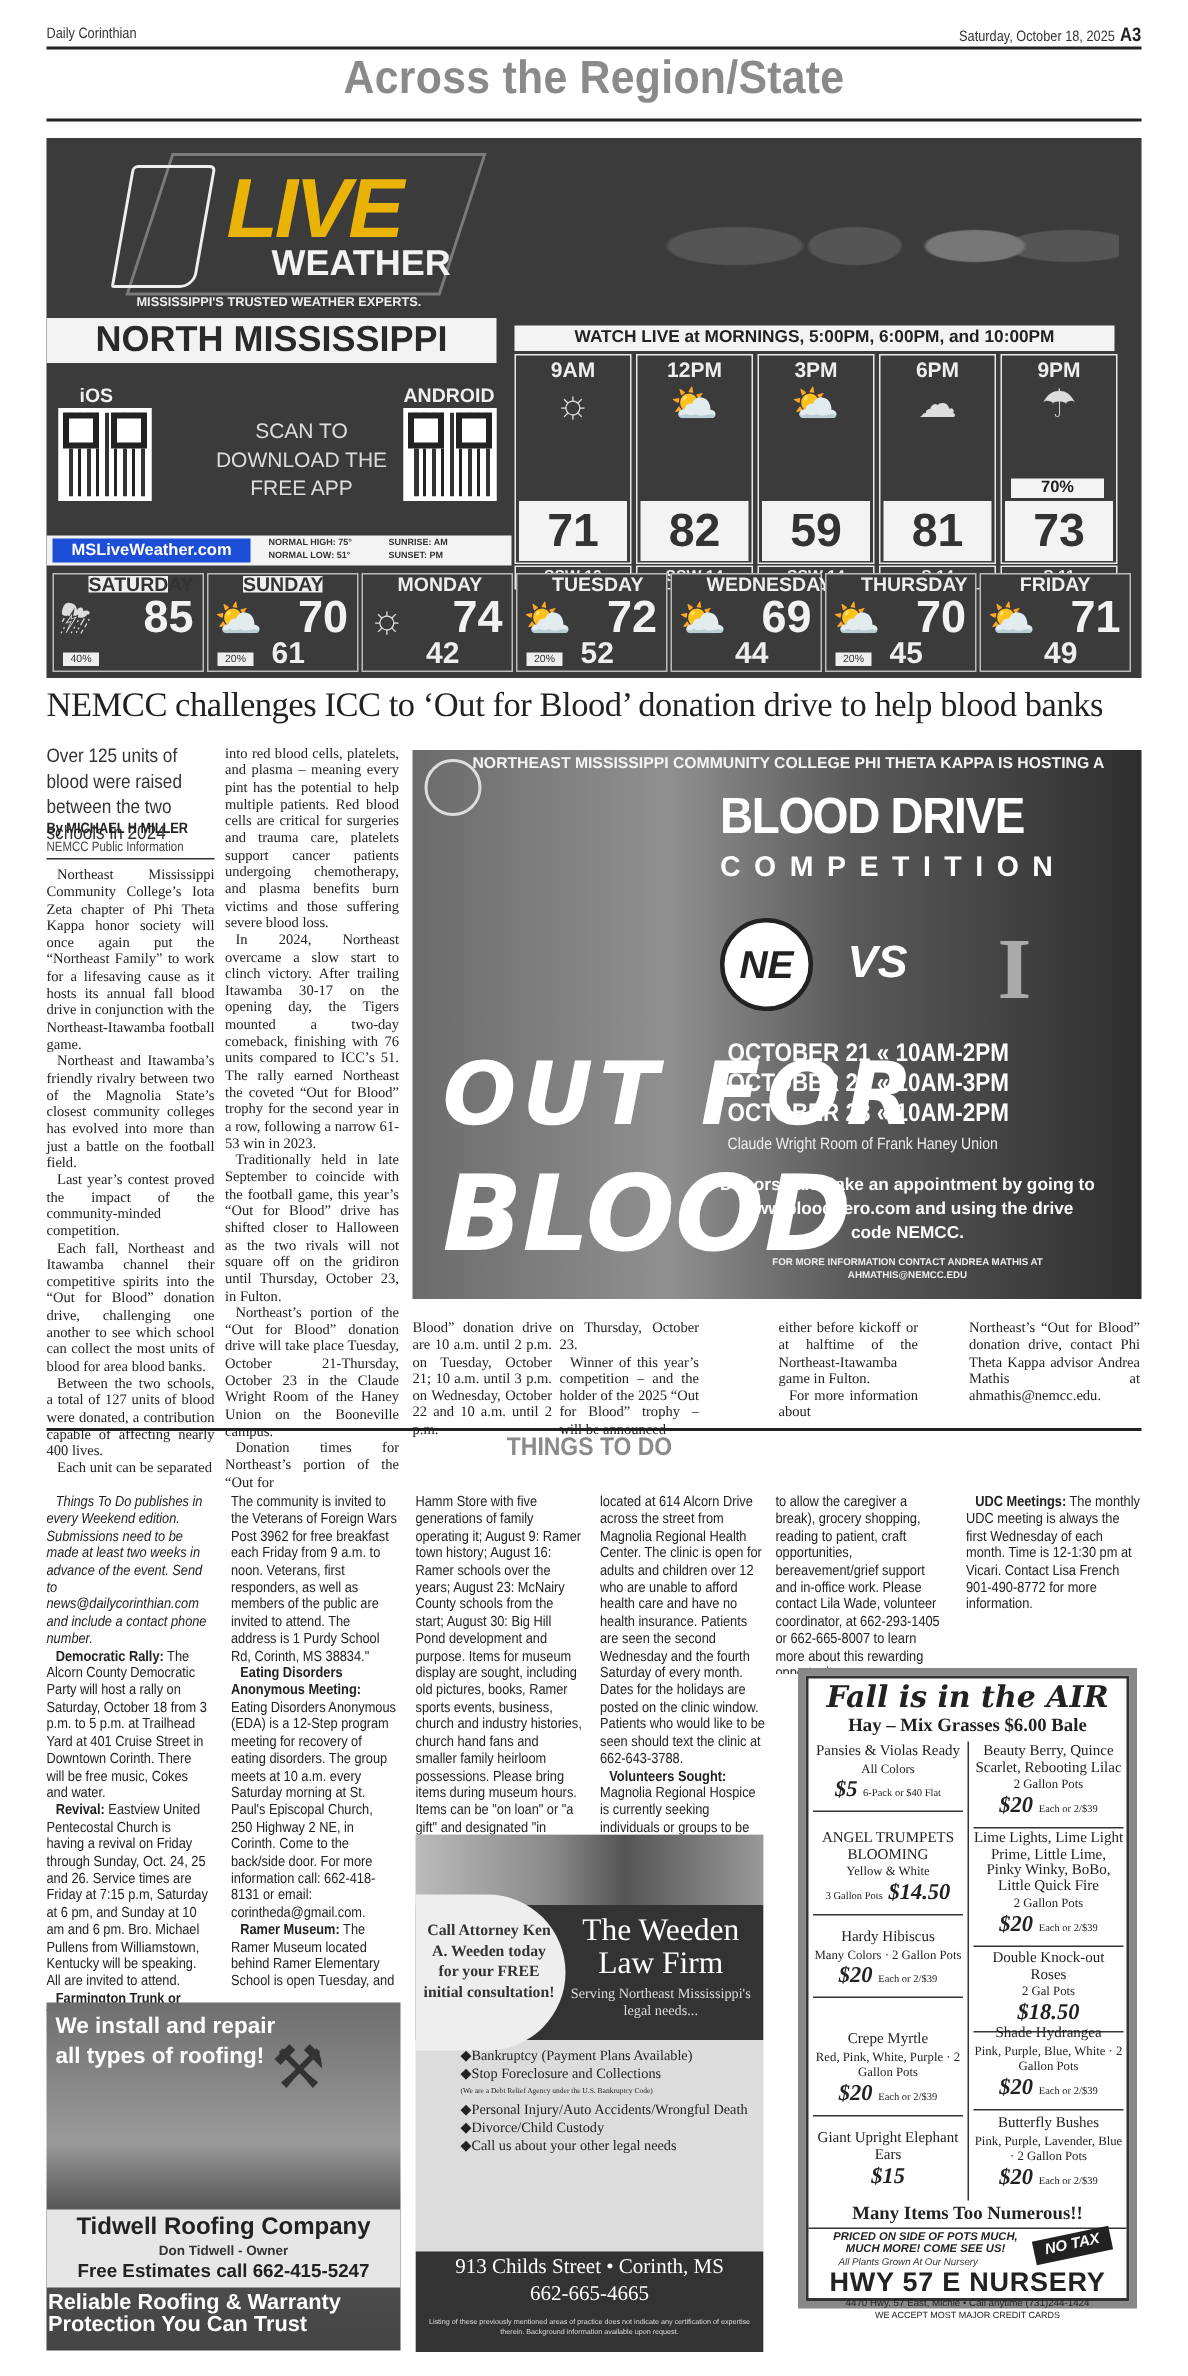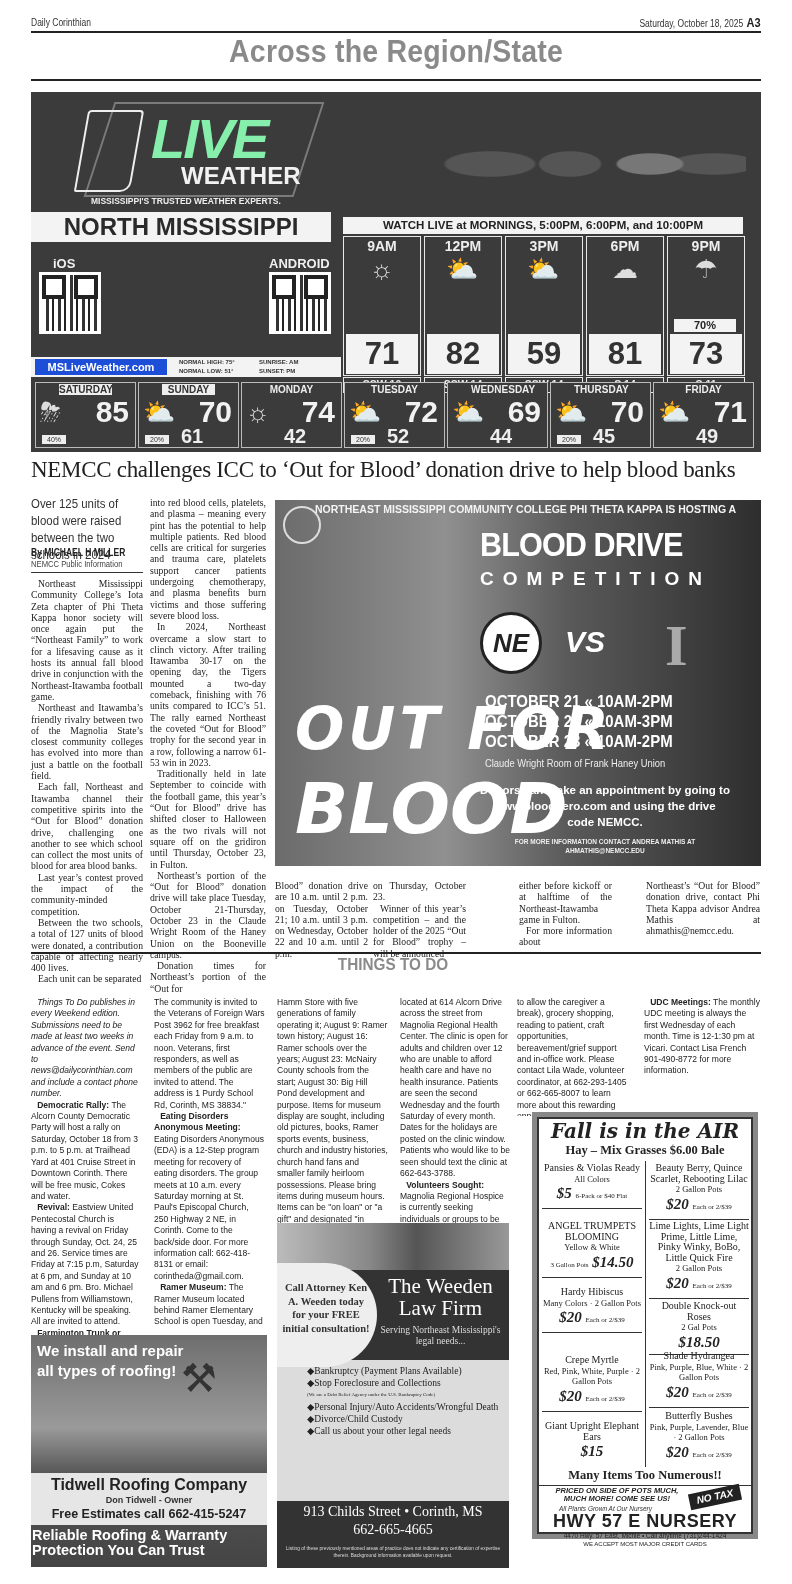--- a/index.html
+++ b/index.html
@@ -6,21 +6,21 @@
 body{width:792px;height:1584px;background:#fff;font-family:"Liberation Sans",sans-serif;color:#222;position:relative;overflow:hidden}
 .abs{position:absolute}
 .masthead-left{left:31px;top:17px;font-size:10px;color:#333;font-family:"Liberation Sans",sans-serif;transform:scaleX(.85);transform-origin:left}
 .masthead-right{right:31px;top:15px;font-size:10px;color:#333;transform:scaleX(.85);transform-origin:right}
 .masthead-right b{font-size:13px;color:#222;margin-left:4px}
 .rule{height:1.5px;background:#222;left:31px;width:730px}
 .section-title{left:0;width:792px;top:34px;text-align:center;font-size:31px;font-weight:bold;color:#8a8a8a;letter-spacing:.2px;transform:scaleX(.92)}
 
 .wx{left:31px;top:92px;width:730px;height:360px;background:#3b3b3b;overflow:hidden}
 .wx .logo-box{left:68px;top:10px;width:210px;height:95px;border:2px solid #bbb;transform:skewX(-18deg);opacity:.5}
-.wx .live{left:120px;top:14px;font-size:56px;font-weight:bold;font-style:italic;color:#86efac;letter-spacing:-2px}
+.wx .live{left:120px;top:14px;font-size:56px;font-weight:bold;font-style:italic;color:#eab308;letter-spacing:-2px}
 .wx .weather-word{left:150px;top:70px;font-size:24px;font-weight:bold;color:#f2f2f2}
 .wx .tagline{left:60px;top:104px;font-size:8.5px;font-weight:bold;color:#eee}
 .wx .ms-shape{left:50px;top:18px;width:56px;height:82px;border:2.5px solid #eee;border-radius:4px 4px 10px 2px;transform:skewX(-10deg)}
 .wx .region{left:0;top:120px;width:300px;height:30px;background:#f3f3f3;font-size:24px;font-weight:bold;color:#2a2a2a;text-align:center;line-height:30px}
 .wx .os-label{font-size:13px;font-weight:bold;color:#f0f0f0}
 .qr{width:62px;height:62px;background:
  repeating-linear-gradient(90deg,#fff 0 4px,#333 4px 7px,#fff 7px 10px,#222 10px 12px),
  #fff;border:3px solid #fff;position:absolute}
 .qr::before,.qr::after{content:"";position:absolute;width:16px;height:16px;border:4px solid #222;background:#fff}
 .qr::before{left:0;top:0}.qr::after{right:0;top:0}
@@ -31,21 +31,21 @@
 .wx .watch{left:312px;top:125px;width:400px;height:17px;background:#f3f3f3;font-size:11.5px;font-weight:bold;color:#222;text-align:center;line-height:17px}
 .wx .hourly{left:312px;top:118px;width:404px}
 .hcol{position:absolute;top:26px;width:78px;height:140px;border:1.5px solid #e8e8e8;background:#3b3b3b}
 .hcol .t{font-size:14px;font-weight:bold;color:#eee;text-align:center;margin-top:1px}
 .hcol .ic{font-size:26px;text-align:center;color:#ddd;line-height:30px}
 .hcol .pct{position:absolute;left:6px;width:62px;top:82px;height:13px;background:#f3f3f3;font-size:11px;font-weight:bold;color:#222;text-align:center;line-height:13px}
 .hcol .temp{position:absolute;left:2px;right:2px;top:97px;height:40px;background:#f3f3f3;font-size:31px;font-weight:bold;color:#333;text-align:center;line-height:40px}
 .hcol .wind{position:absolute;left:-1px;right:-1px;top:140px;height:16px;background:#3b3b3b;border:1.5px solid #e8e8e8;font-size:10.5px;font-weight:bold;color:#eee;text-align:center;line-height:13px}
 .wx .daily{left:4px;top:290px;width:722px;height:66px}
 .dcol{position:absolute;top:0;width:101px;height:66px;border:1.5px solid #bbb;background:#3b3b3b}
-.dcol .dn{font-size:10px;font-weight:bold;color:#eee;text-align:center;height:11px;line-height:11px;margin:1px 23px 0}
+.dcol .dn{font-size:13px;font-weight:bold;color:#eee;text-align:center;height:11px;line-height:11px;margin:1px 23px 0}
 .dcol .dn.hl{background:#eee;color:#333}
 .dcol .dic{position:absolute;left:4px;top:14px;font-size:26px;color:#ddd}
 .dcol .hi{position:absolute;right:6px;top:12px;font-size:30px;font-weight:bold;color:#f2f2f2}
 .dcol .lo{position:absolute;left:42px;top:42px;font-size:20px;font-weight:bold;color:#eee}
 .dcol .dp{position:absolute;left:6px;top:52px;width:24px;height:9px;background:#eee;font-size:7px;color:#333;text-align:center;line-height:9px}
 
 .headline{left:31px;top:457px;width:730px;font-family:"Liberation Serif",serif;font-size:23px;color:#222;white-space:nowrap;letter-spacing:-.3px}
 .col{font-family:"Liberation Serif",serif;font-size:9.7px;line-height:11.3px;color:#222;text-align:justify}
 .col p{text-indent:7px}
 .deck{left:31px;top:495px;width:112px;font-size:13px;line-height:17px;color:#333;transform:scaleX(.88);transform-origin:left}
@@ -125,20 +125,21 @@
 
 <div class="abs wx">
   <div class="abs logo-box"></div>
   <div class="abs ms-shape"></div>
   <div class="abs live">LIVE</div>
   <div class="abs weather-word">WEATHER</div>
   <div class="abs tagline">MISSISSIPPI'S TRUSTED WEATHER EXPERTS.</div>
   <div class="abs region">NORTH MISSISSIPPI</div>
   <div class="abs os-label" style="left:22px;top:164px">iOS</div>
   <div class="qr" style="left:8px;top:180px"></div>
+  <div class="abs scan">SCAN TO DOWNLOAD THE FREE APP</div>
   <div class="abs os-label" style="left:238px;top:164px">ANDROID</div>
   <div class="qr" style="left:238px;top:180px"></div>
   <div class="abs site-bar"></div>
   <div class="abs site">MSLiveWeather.com</div>
   <div class="abs norm" style="left:148px;top:267px">NORMAL HIGH: 75°</div>
   <div class="abs norm" style="left:148px;top:276px">NORMAL LOW: 51°</div>
   <div class="abs norm" style="left:228px;top:267px">SUNRISE:   AM</div>
   <div class="abs norm" style="left:228px;top:276px">SUNSET:   PM</div>
 
   <div class="abs" style="left:395px;top:0;width:320px;height:120px;background:radial-gradient(ellipse at 20% 60%,#555 0 12%,transparent 13%),radial-gradient(ellipse at 45% 60%,#555 0 12%,transparent 13%),radial-gradient(ellipse at 70% 60%,#777 0 10%,transparent 11%),radial-gradient(ellipse at 90% 60%,#555 0 10%,transparent 11%)"></div>
@@ -227,22 +228,22 @@
 
 <div class="abs headline">NEMCC challenges ICC to ‘Out for Blood’ donation drive to help blood banks</div>
 <div class="abs deck">Over 125 units of blood were raised between the two schools in 2024</div>
 <div class="abs byline">By MICHAEL H MILLER</div>
 <div class="abs byline2">NEMCC Public Information</div>
 <div class="abs byrule"></div>
 
 <div class="abs col" style="left:31px;top:578px;width:112px">
   <p>Northeast Mississippi Community College’s Iota Zeta chapter of Phi Theta Kappa honor society will once again put the “Northeast Family” to work for a lifesaving cause as it hosts its annual fall blood drive in conjunction with the Northeast-Itawamba football game.</p>
   <p>Northeast and Itawamba’s friendly rivalry between two of the Magnolia State’s closest community colleges has evolved into more than just a battle on the football field.</p>
+  <p>Last year’s contest proved the impact of the community-minded competition.</p>
   <p>Each fall, Northeast and Itawamba channel their competitive spirits into the “Out for Blood” donation drive, challenging one another to see which school can collect the most units of blood for area blood banks.</p>
-  <p>Last year’s contest proved the impact of the community-minded competition.</p>
   <p>Between the two schools, a total of 127 units of blood were donated, a contribution capable of affecting nearly 400 lives.</p>
   <p>Each unit can be separated</p>
 </div>
 <div class="abs col" style="left:150px;top:497px;width:116px">
   <p style="text-indent:0">into red blood cells, platelets, and plasma – meaning every pint has the potential to help multiple patients. Red blood cells are critical for surgeries and trauma care, platelets support cancer patients undergoing chemotherapy, and plasma benefits burn victims and those suffering severe blood loss.</p>
   <p>In 2024, Northeast overcame a slow start to clinch victory. After trailing Itawamba 30-17 on the opening day, the Tigers mounted a two-day comeback, finishing with 76 units compared to ICC’s 51. The rally earned Northeast the coveted “Out for Blood” trophy for the second year in a row, following a narrow 61-53 win in 2023.</p>
   <p>Traditionally held in late September to coincide with the football game, this year’s “Out for Blood” drive has shifted closer to Halloween as the two rivals will not square off on the gridiron until Thursday, October 23, in Fulton.</p>
   <p>Northeast’s portion of the “Out for Blood” donation drive will take place Tuesday, October 21-Thursday, October 23 in the Claude Wright Room of the Haney Union on the Booneville campus.</p>
   <p>Donation times for Northeast’s portion of the “Out for</p>
 </div>

